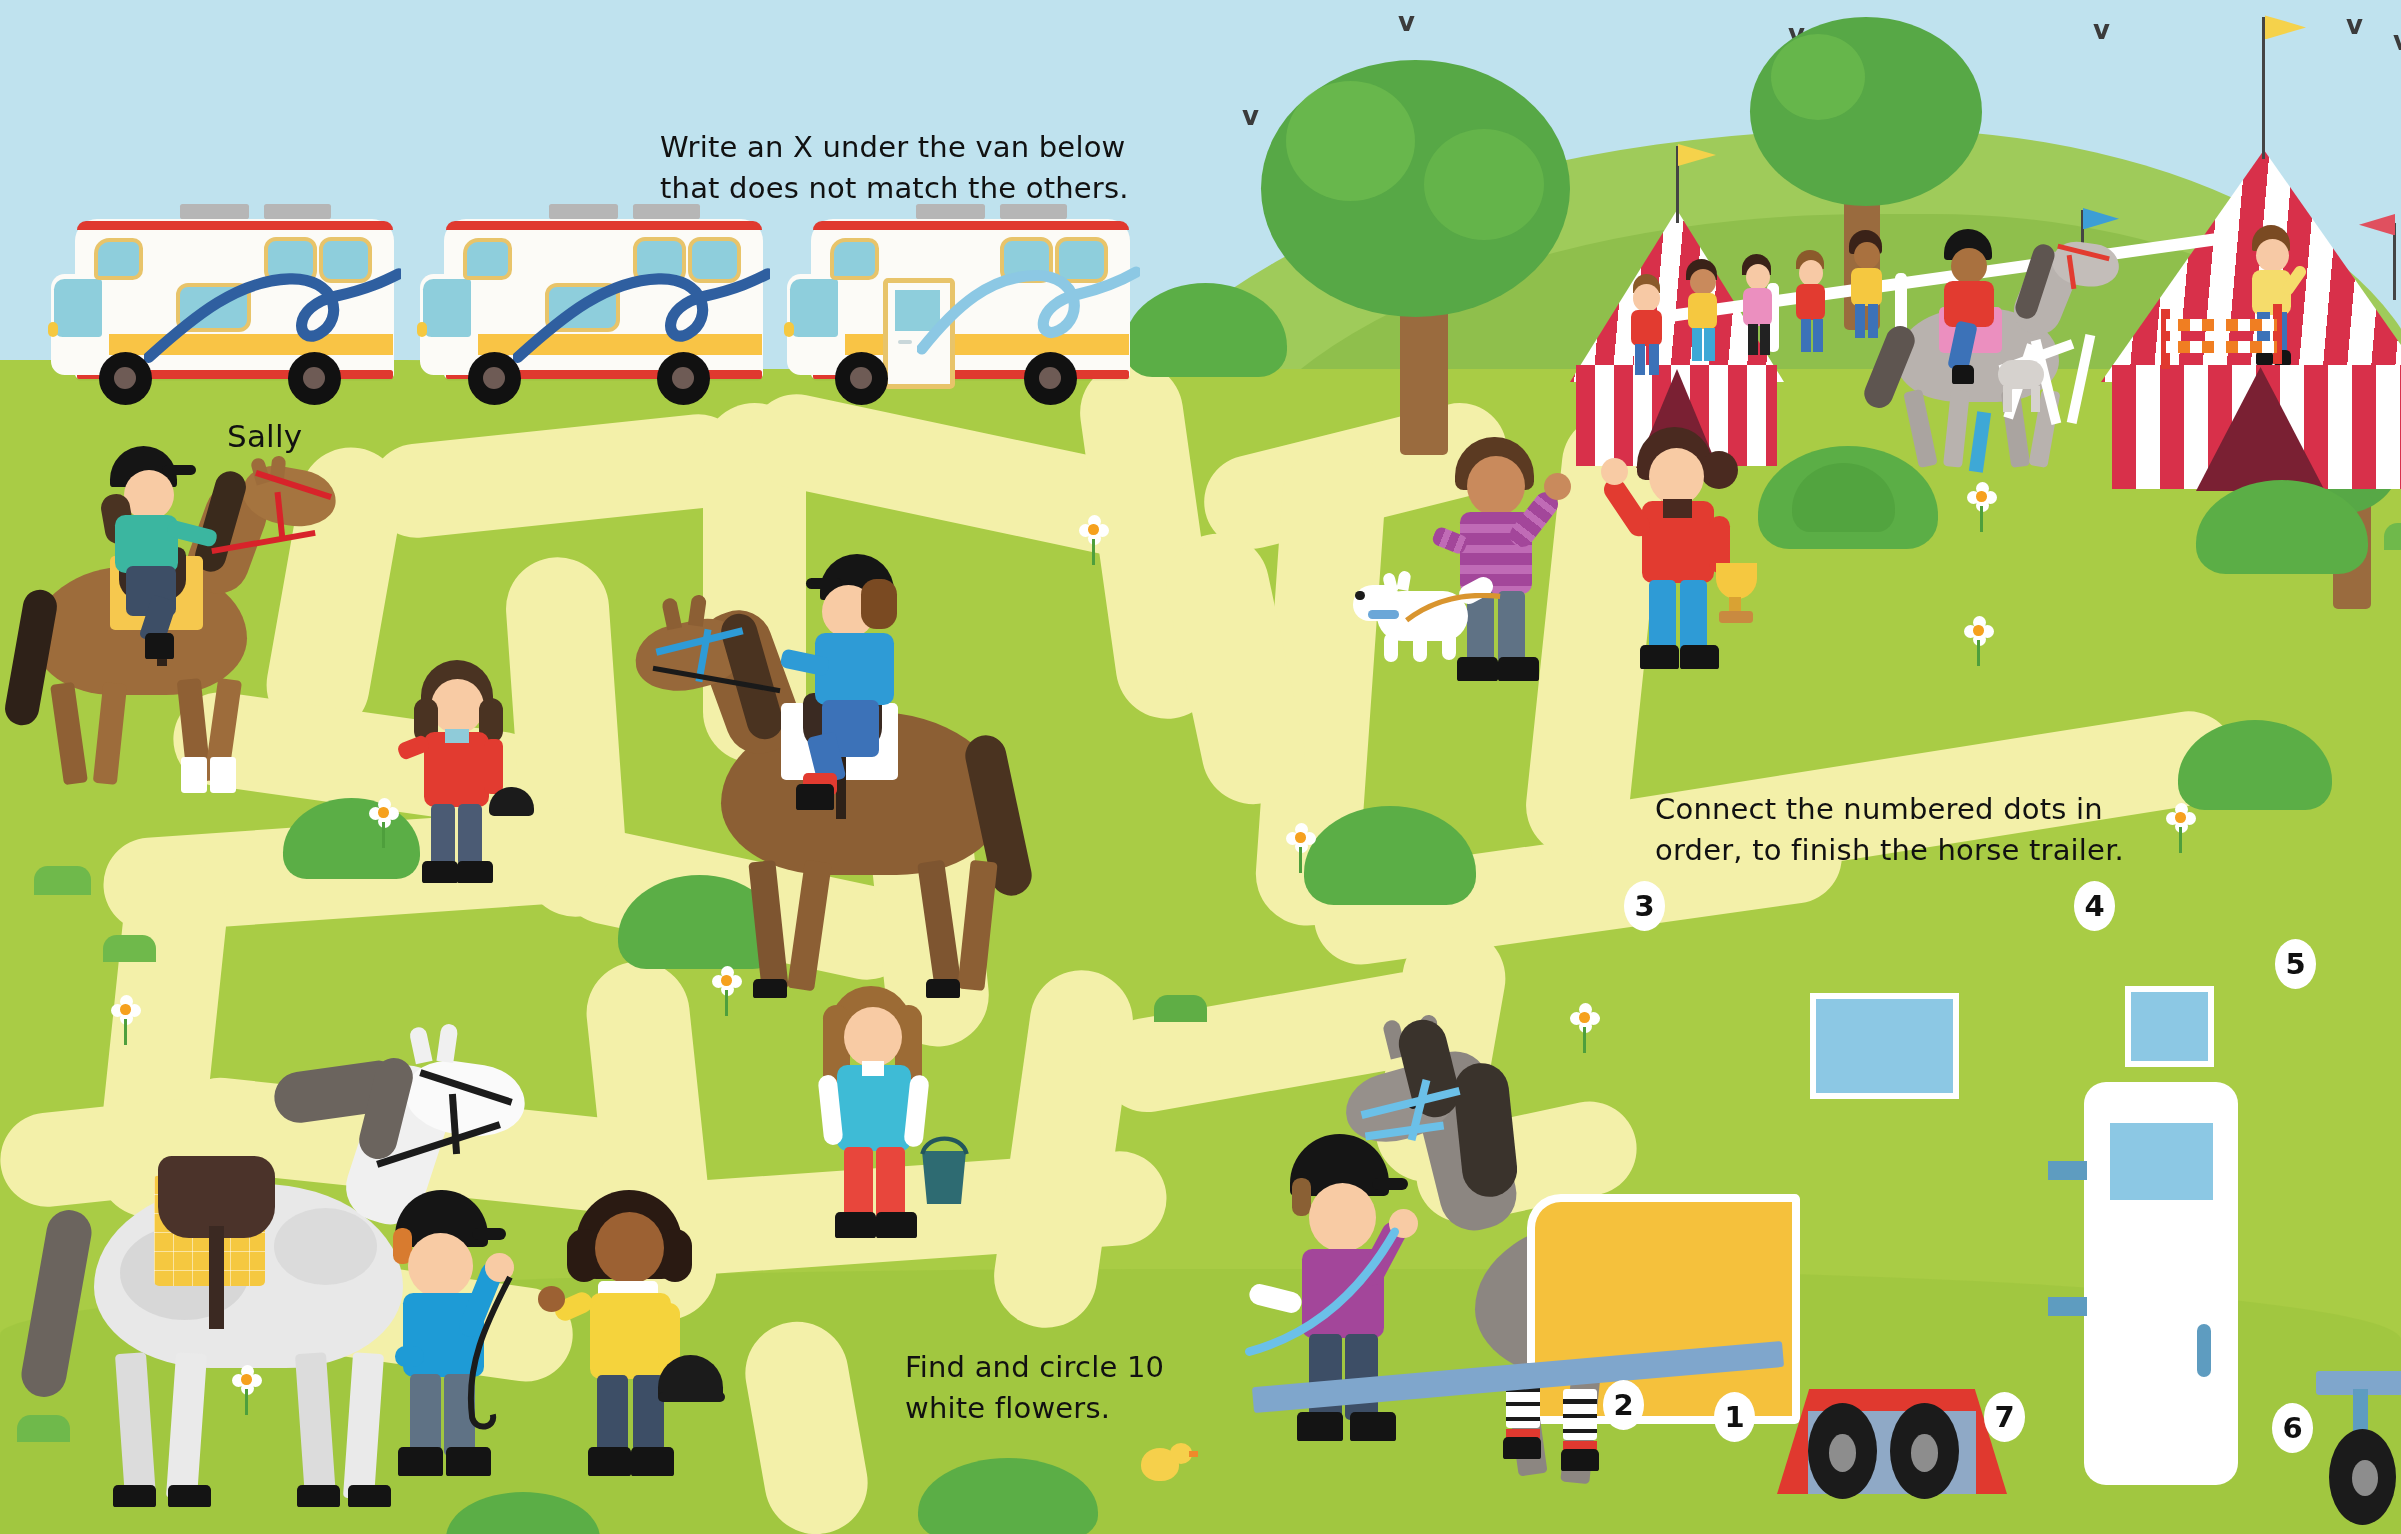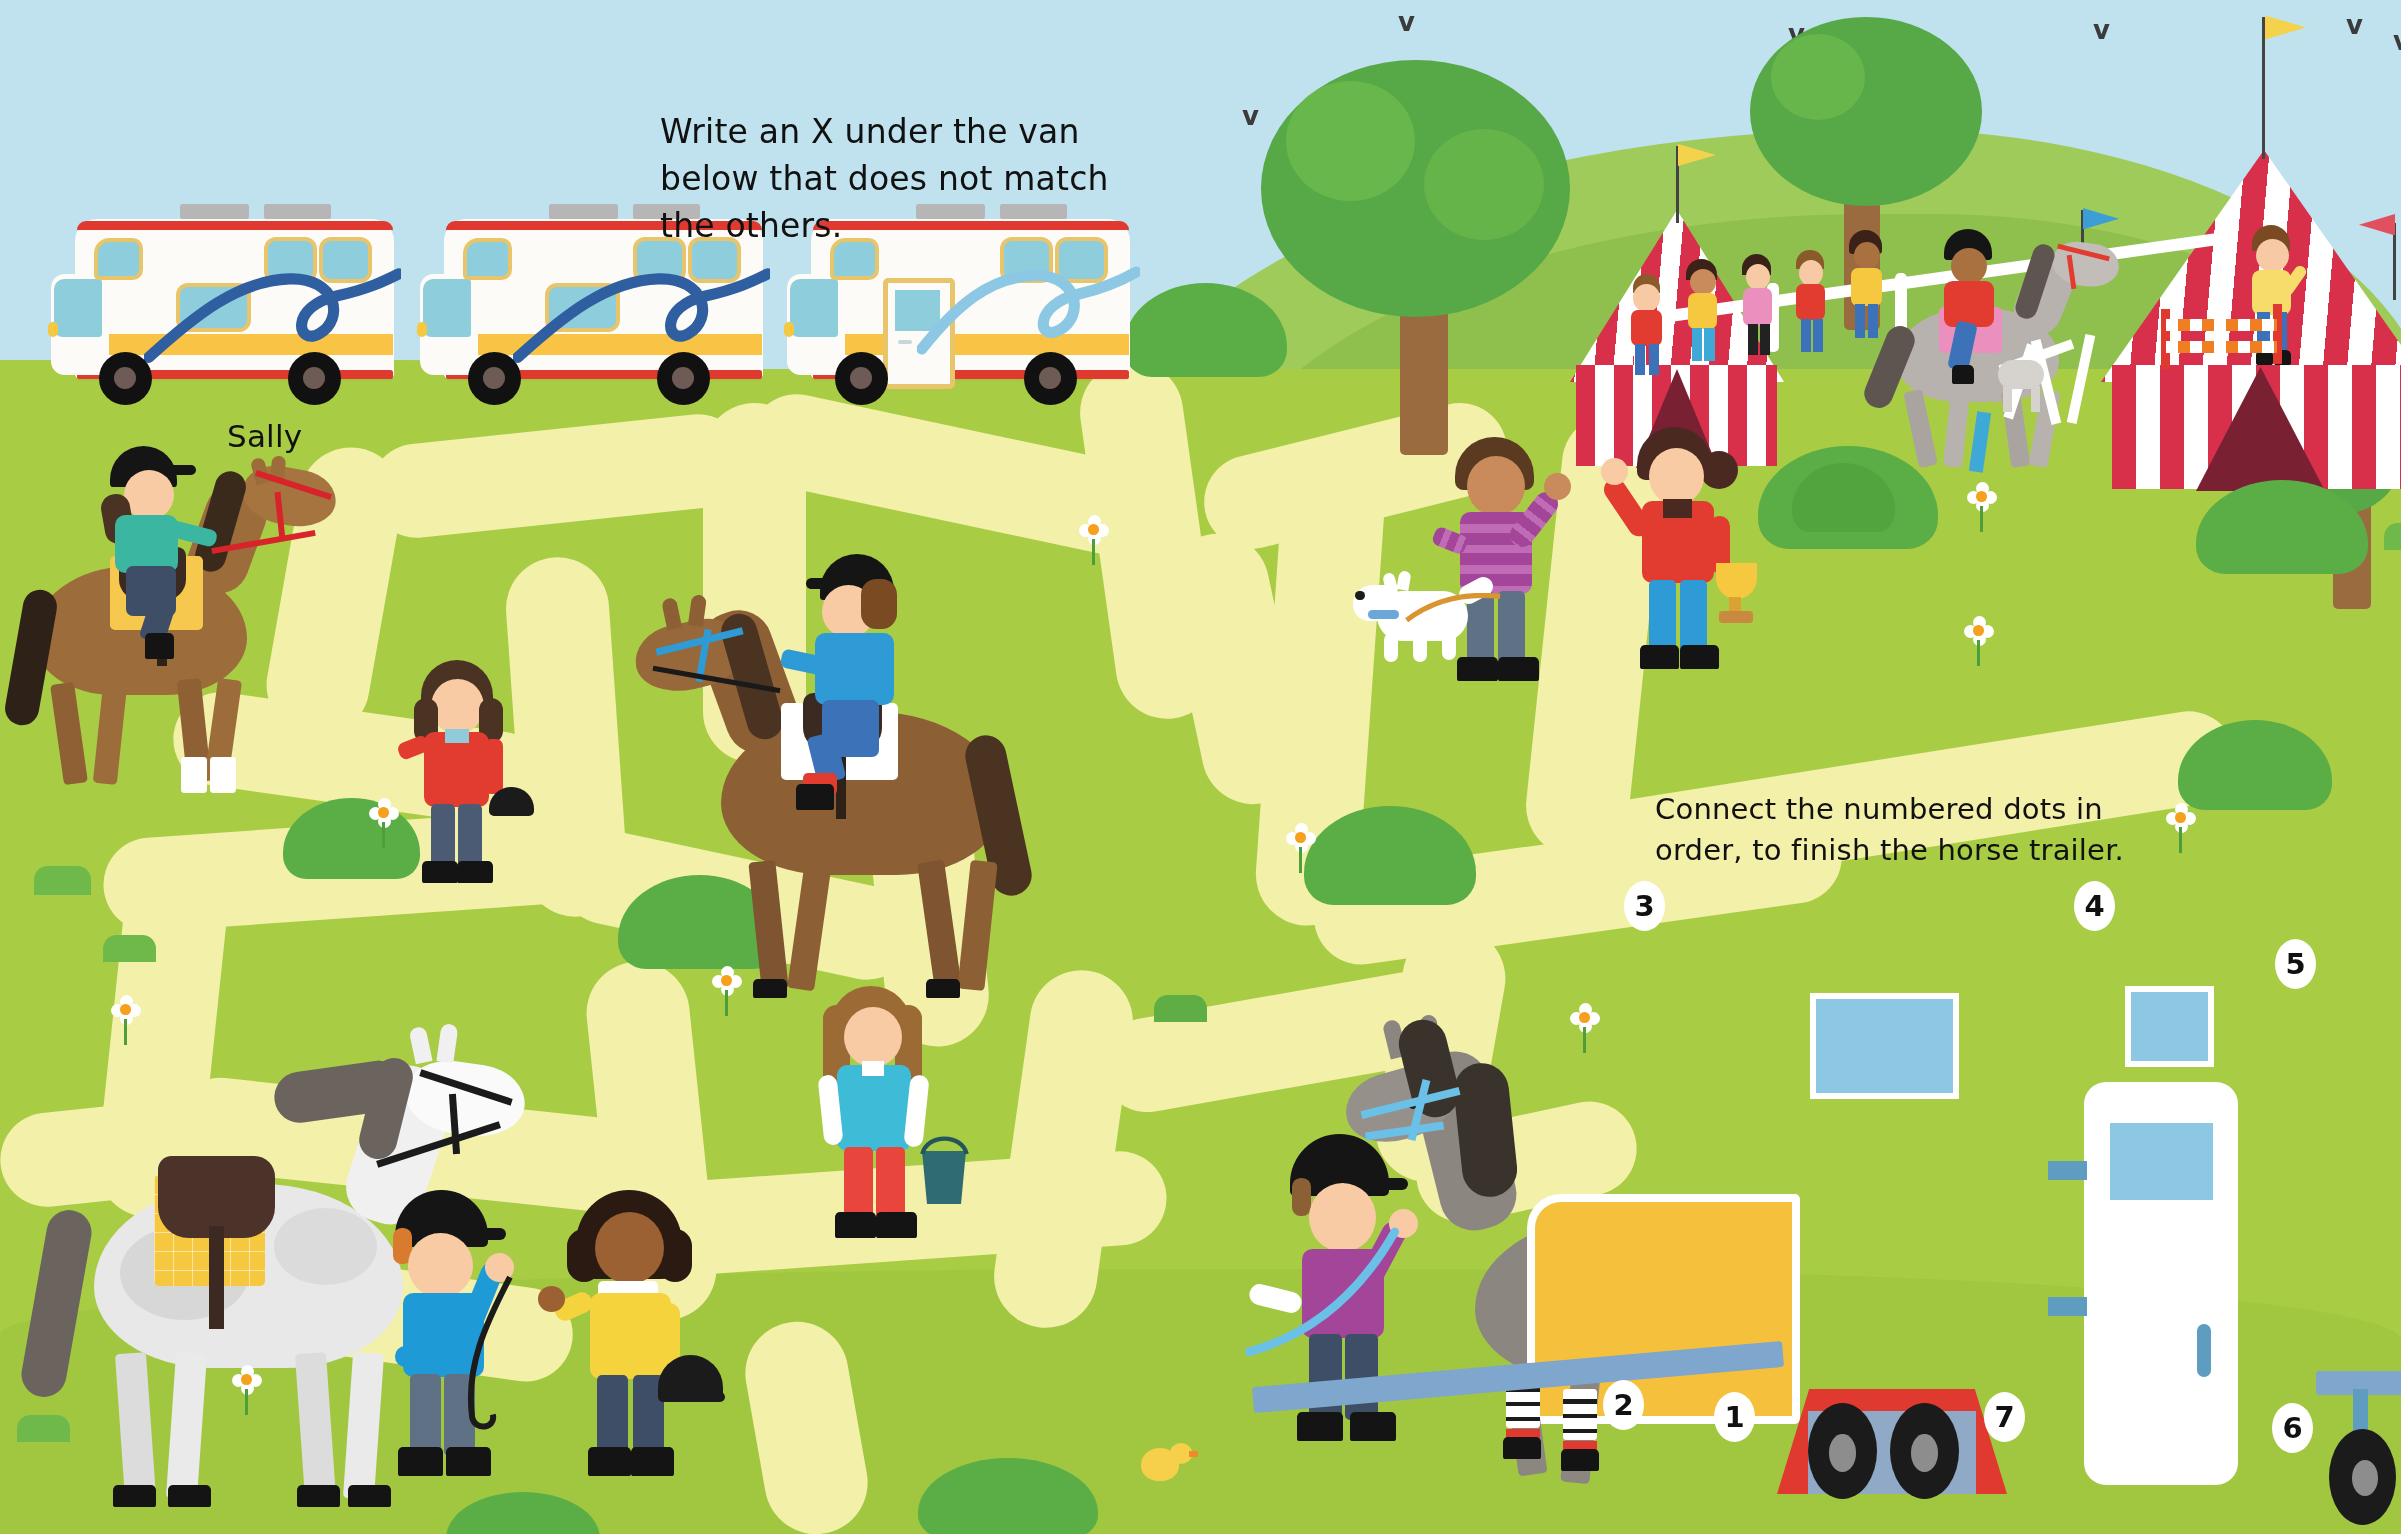--- a/index.html
+++ b/index.html
@@ -22,21 +22,21 @@
 
   
   .path{background:#F3F0A9;position:absolute;}
   .path.r{border-radius:86px;}
 
   
   .txt{color:#111;line-height:1.42;letter-spacing:0.2px;
      font-family:"DejaVu Sans",sans-serif;}
   #title{left:79px;top:67px;font-size:65px;color:#111;
      font-family:"DejaVu Sans",sans-serif;letter-spacing:1.7px;}
-  #instr-vans{left:660px;top:109px;width:497px;font-size:33px;}
+  #instr-vans{left:660px;top:127px;width:497px;font-size:29px;}
   #instr-maze{left:390px;top:420px;width:437px;font-size:29px;}
   #instr-dots{left:1655px;top:789px;width:489px;font-size:29px;}
   #instr-flowers{left:905px;top:1347px;width:317px;font-size:29px;}
   #sally-label{left:227px;top:414px;font-size:31px;}
 
   
   .trunk{background:#9A6B3E;border-radius:5.1px;}
   .canopy{background:#57A846;border-radius:50%;}
   .canopy2{background:#6FBD4F;border-radius:50%;}
 
@@ -769,15 +769,16 @@
     <div class="fl-center"></div>
       <div class="fl-stem"></div>
   </div>
 
   <div class="abs" style="left:1141px;top:1448px;width:38px;height:33px;background:#F6D04B;border-radius:50% 50% 46% 46%;"></div>
   <div class="abs" style="left:1170px;top:1443px;width:22px;height:20.6px;background:#F6D04B;border-radius:50%;"></div>
   <div class="abs" style="left:1189px;top:1451px;width:8.6px;height:6px;background:#F08A2A;"></div>
 
   <div class="txt abs" id="instr-vans">Write an X under the van below that does not match the others.</div>
   <div class="txt abs" id="instr-dots">Connect the numbered dots in order, to finish the horse trailer.</div>
+  <div class="txt abs" id="instr-flowers">Find and circle 10 white flowers.</div>
 
 </div>
 
 
 </body></html>

